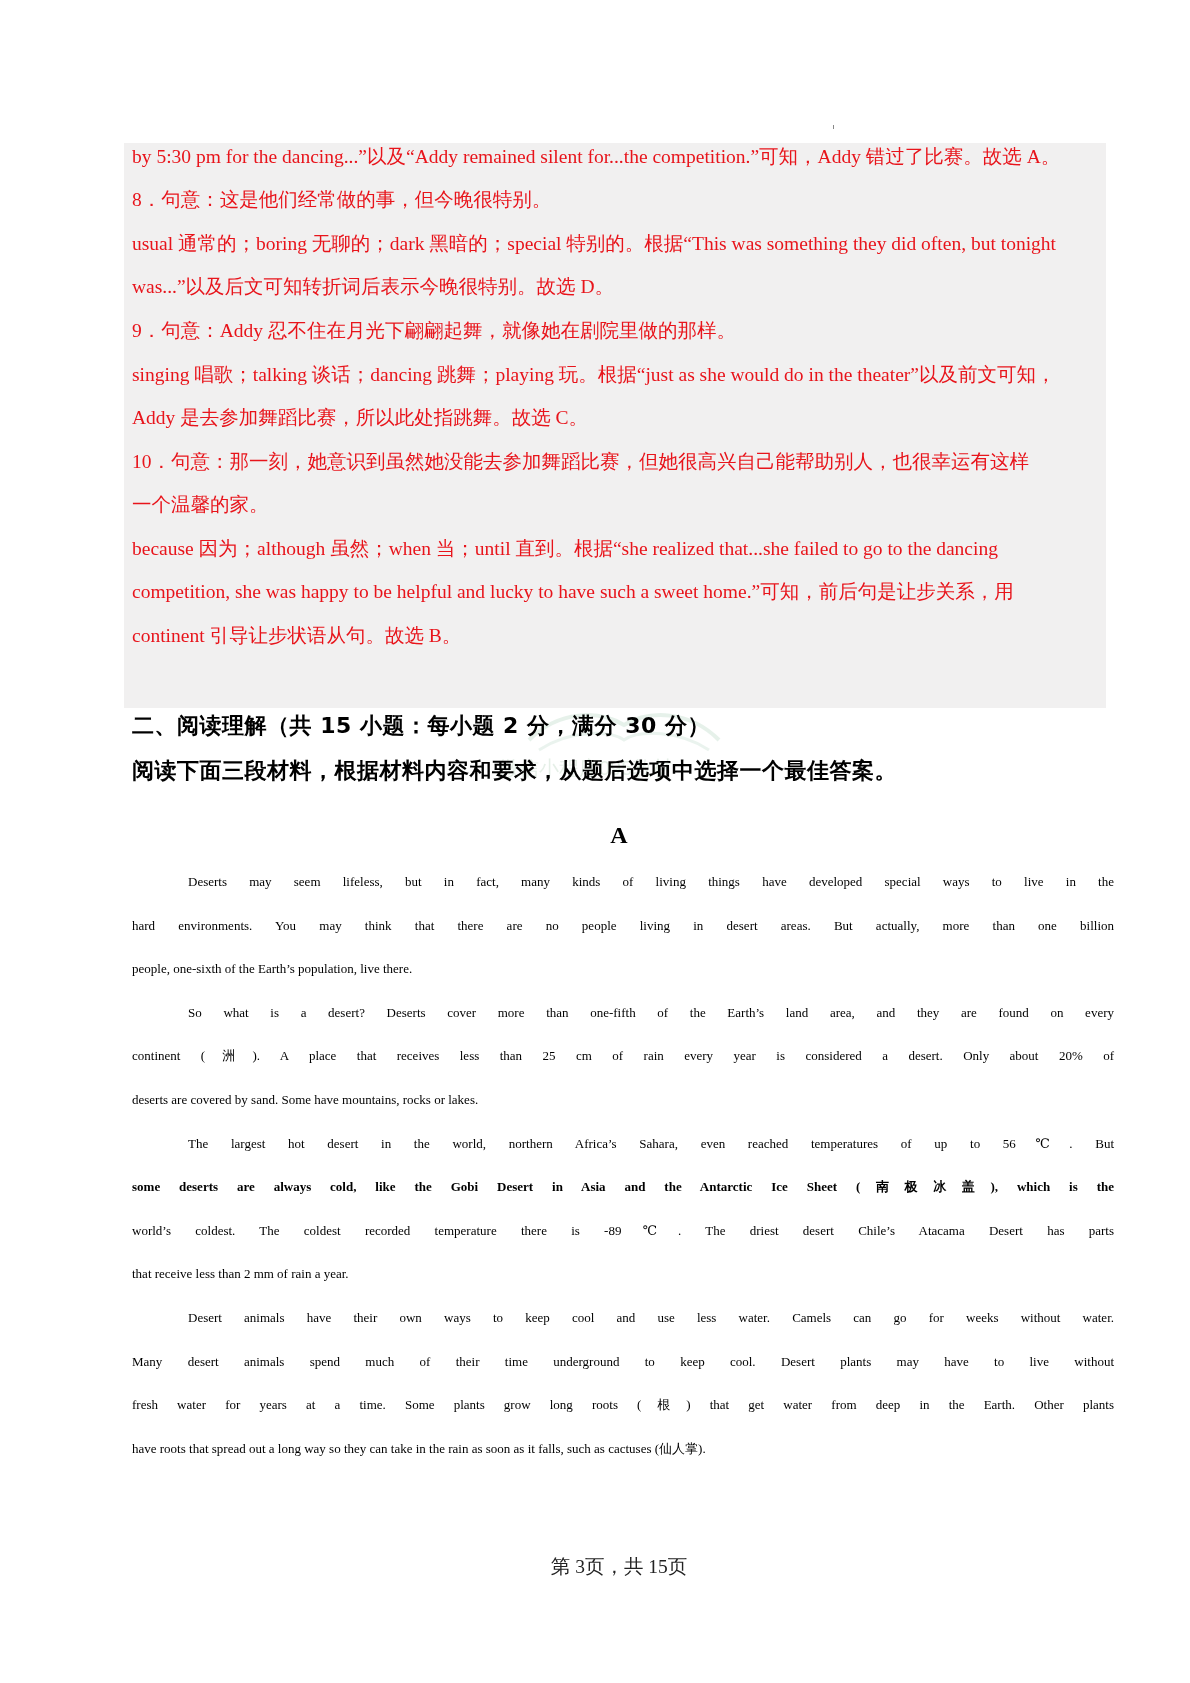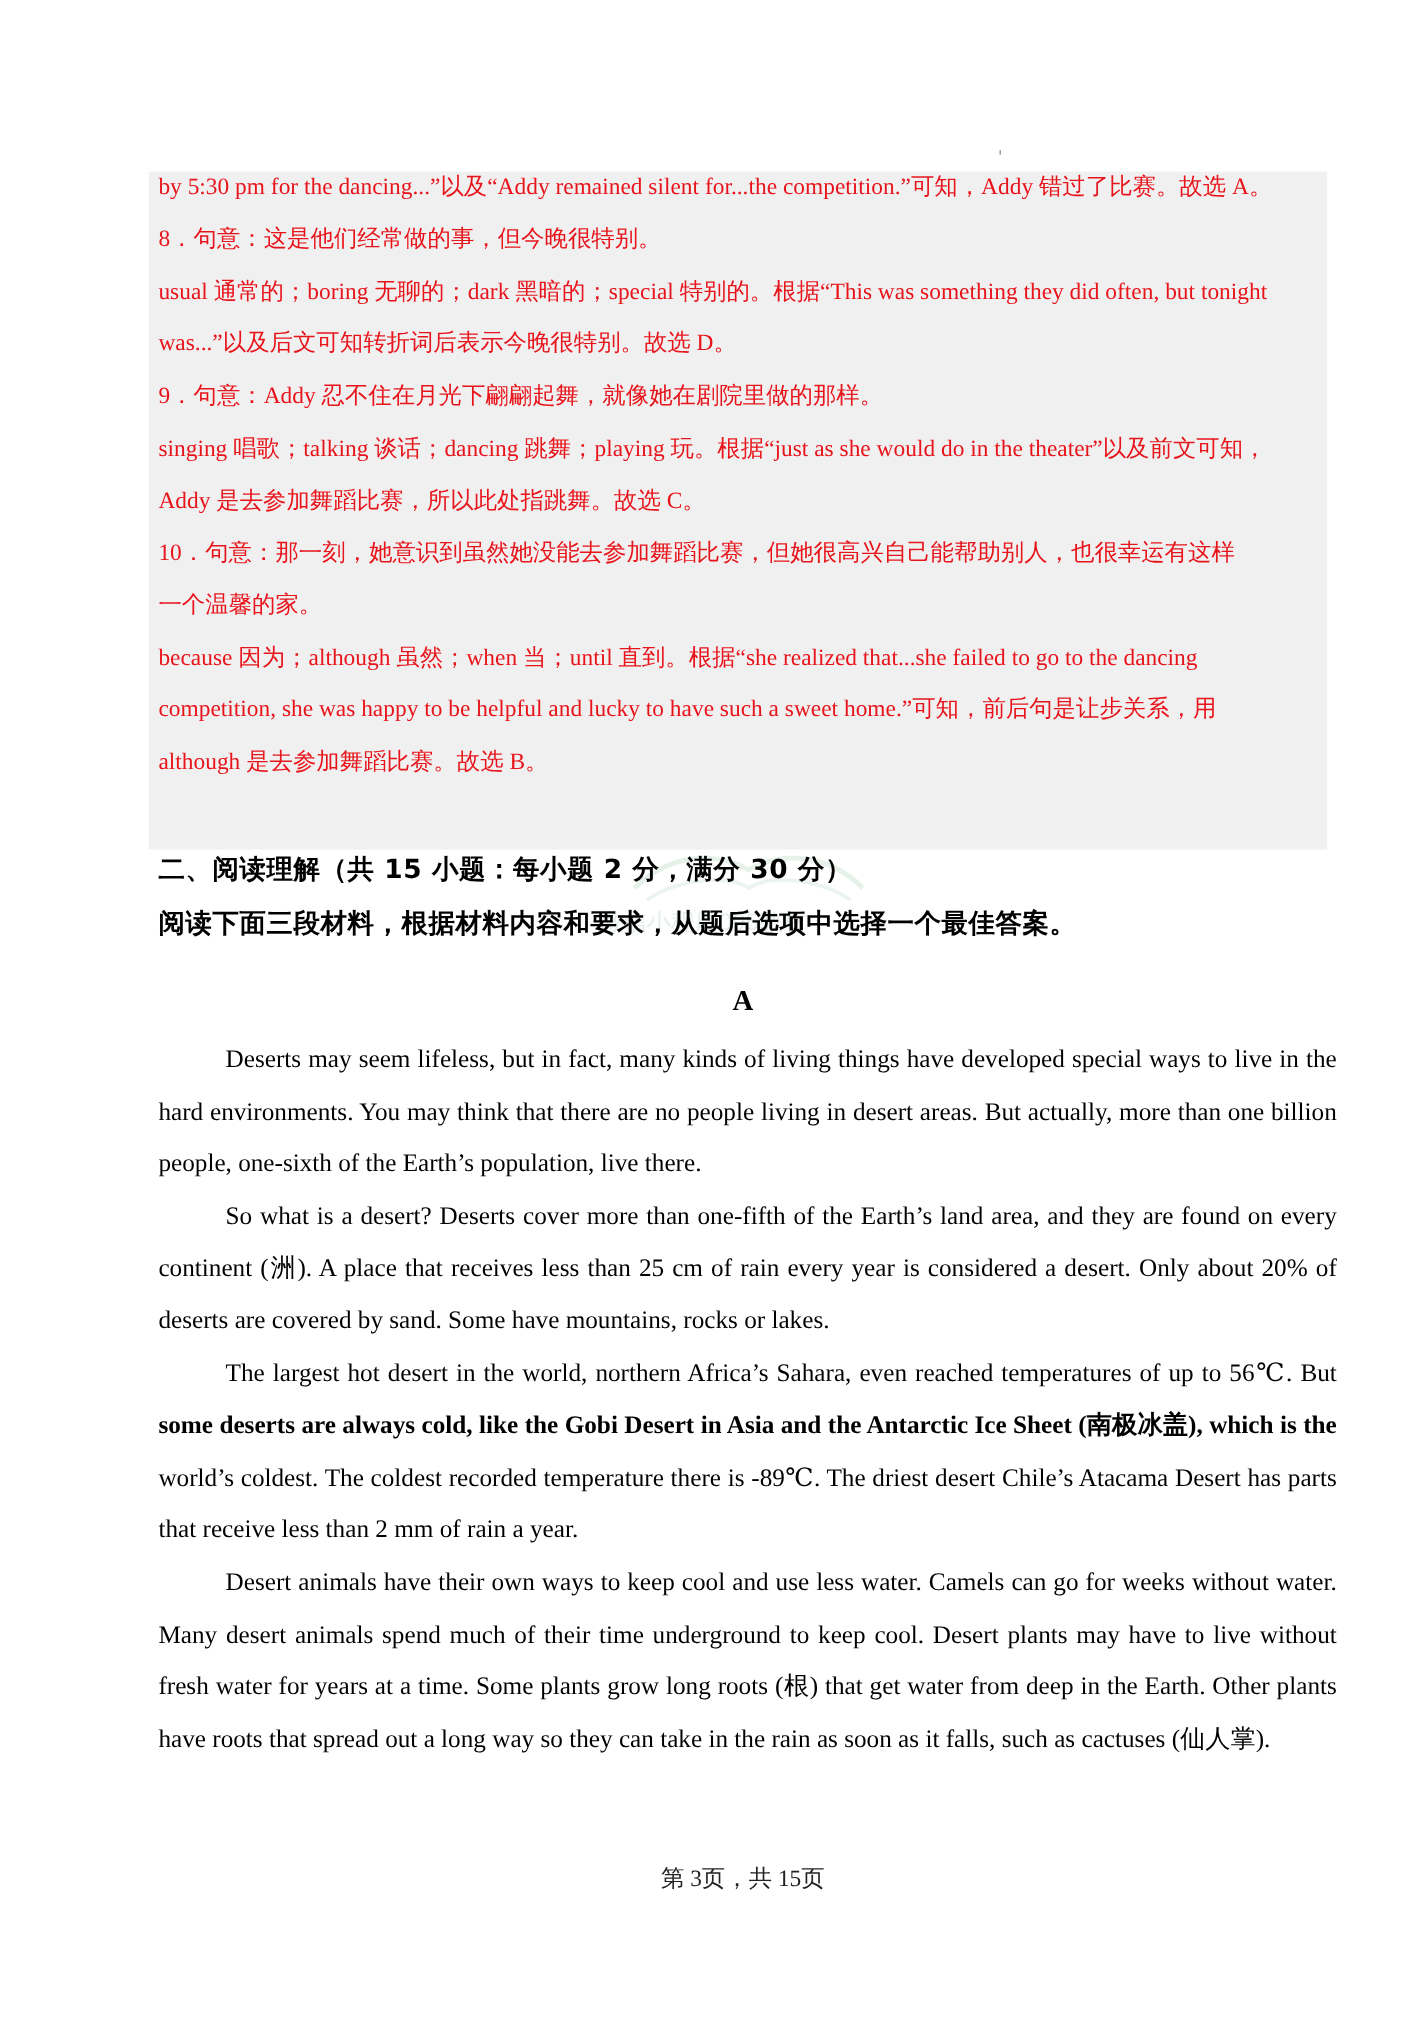--- a/index.html
+++ b/index.html
@@ -63,21 +63,21 @@
     text-align: center;
     top: 821px;
     font-size: 24px;
     font-weight: bold;
     line-height: 28px;
   }
   .body-line {
     position: absolute;
     left: 108px;
     width: 982px;
-    font-size: 21px;
+    font-size: 13px;
     line-height: 24px;
     white-space: nowrap;
     text-align: justify;
     text-align-last: justify;
   }
   .body-line.indent {
     left: 164px;
     width: 926px;
   }
   .body-line.last {
@@ -125,21 +125,21 @@
   <div class="red-line" style="top:188px;">8．句意：这是他们经常做的事，但今晚很特别。</div>
   <div class="red-line" style="top:232px;">usual 通常的；boring 无聊的；dark 黑暗的；special 特别的。根据“This was something they did often, but tonight</div>
   <div class="red-line" style="top:275px;">was...”以及后文可知转折词后表示今晚很特别。故选 D。</div>
   <div class="red-line" style="top:319px;">9．句意：Addy 忍不住在月光下翩翩起舞，就像她在剧院里做的那样。</div>
   <div class="red-line" style="top:363px;">singing 唱歌；talking 谈话；dancing 跳舞；playing 玩。根据“just as she would do in the theater”以及前文可知，</div>
   <div class="red-line" style="top:406px;">Addy 是去参加舞蹈比赛，所以此处指跳舞。故选 C。</div>
   <div class="red-line" style="top:450px;">10．句意：那一刻，她意识到虽然她没能去参加舞蹈比赛，但她很高兴自己能帮助别人，也很幸运有这样</div>
   <div class="red-line" style="top:493px;">一个温馨的家。</div>
   <div class="red-line" style="top:537px;">because 因为；although 虽然；when 当；until 直到。根据“she realized that...she failed to go to the dancing</div>
   <div class="red-line" style="top:580px;">competition, she was happy to be helpful and lucky to have such a sweet home.”可知，前后句是让步关系，用</div>
-  <div class="red-line" style="top:624px;">although 是去参加舞蹈比赛。故选 B。</div>
+  <div class="red-line" style="top:624px;">continent 引导让步状语从句。故选 B。</div>
 
   <svg class="watermark" viewBox="0 0 210 70">
     <path d="M10 40 C 40 10, 80 10, 105 25 C 130 10, 170 10, 200 40" fill="none" stroke="rgba(140,190,160,0.22)" stroke-width="4"></path>
     <path d="M20 50 C 50 30, 90 30, 105 40 C 120 30, 160 30, 190 50" fill="none" stroke="rgba(140,190,160,0.18)" stroke-width="3"></path>
   </svg>
   <div class="watermark-text">微信小程序095教材</div>
 
   <div class="section-heading" style="top:712px;">二、阅读理解（共 15 小题：每小题 2 分，满分 30 分）</div>
   <div class="section-heading" style="top:757px;">阅读下面三段材料，根据材料内容和要求，从题后选项中选择一个最佳答案。</div>
 

